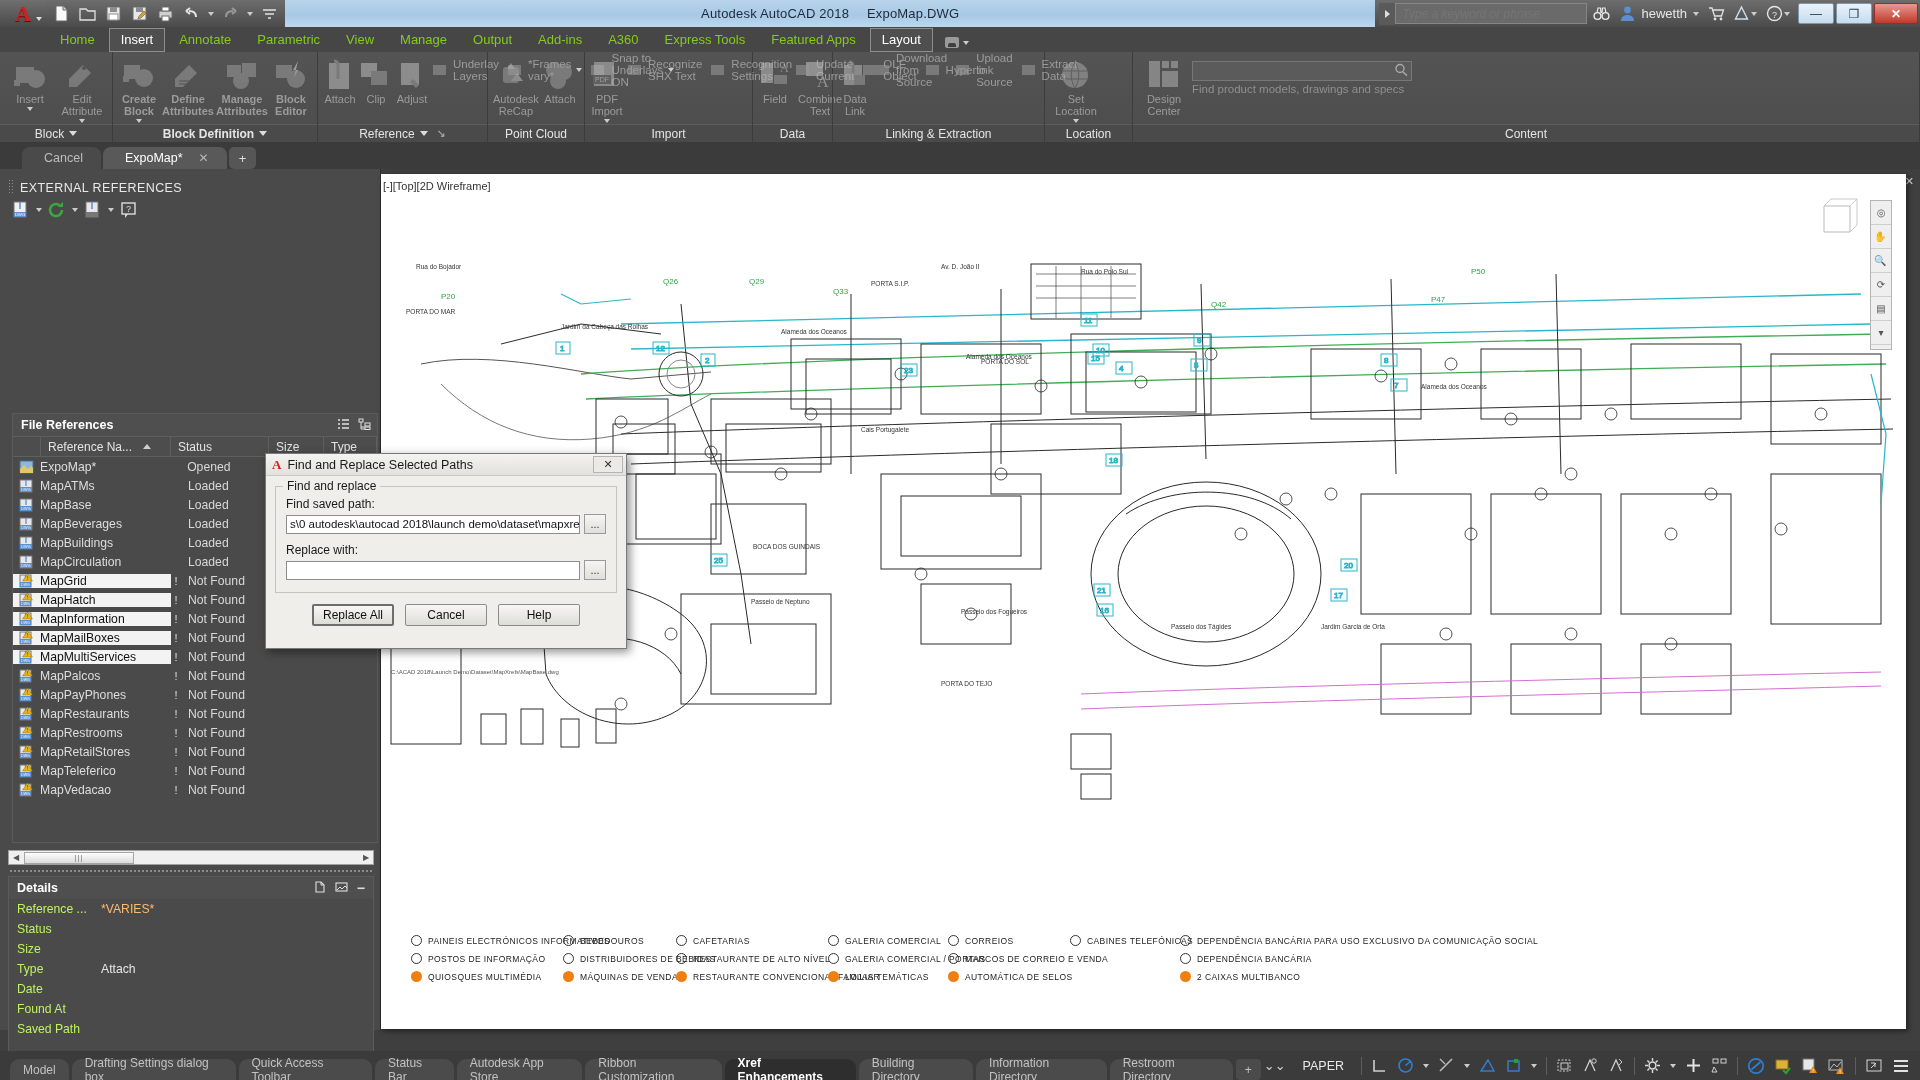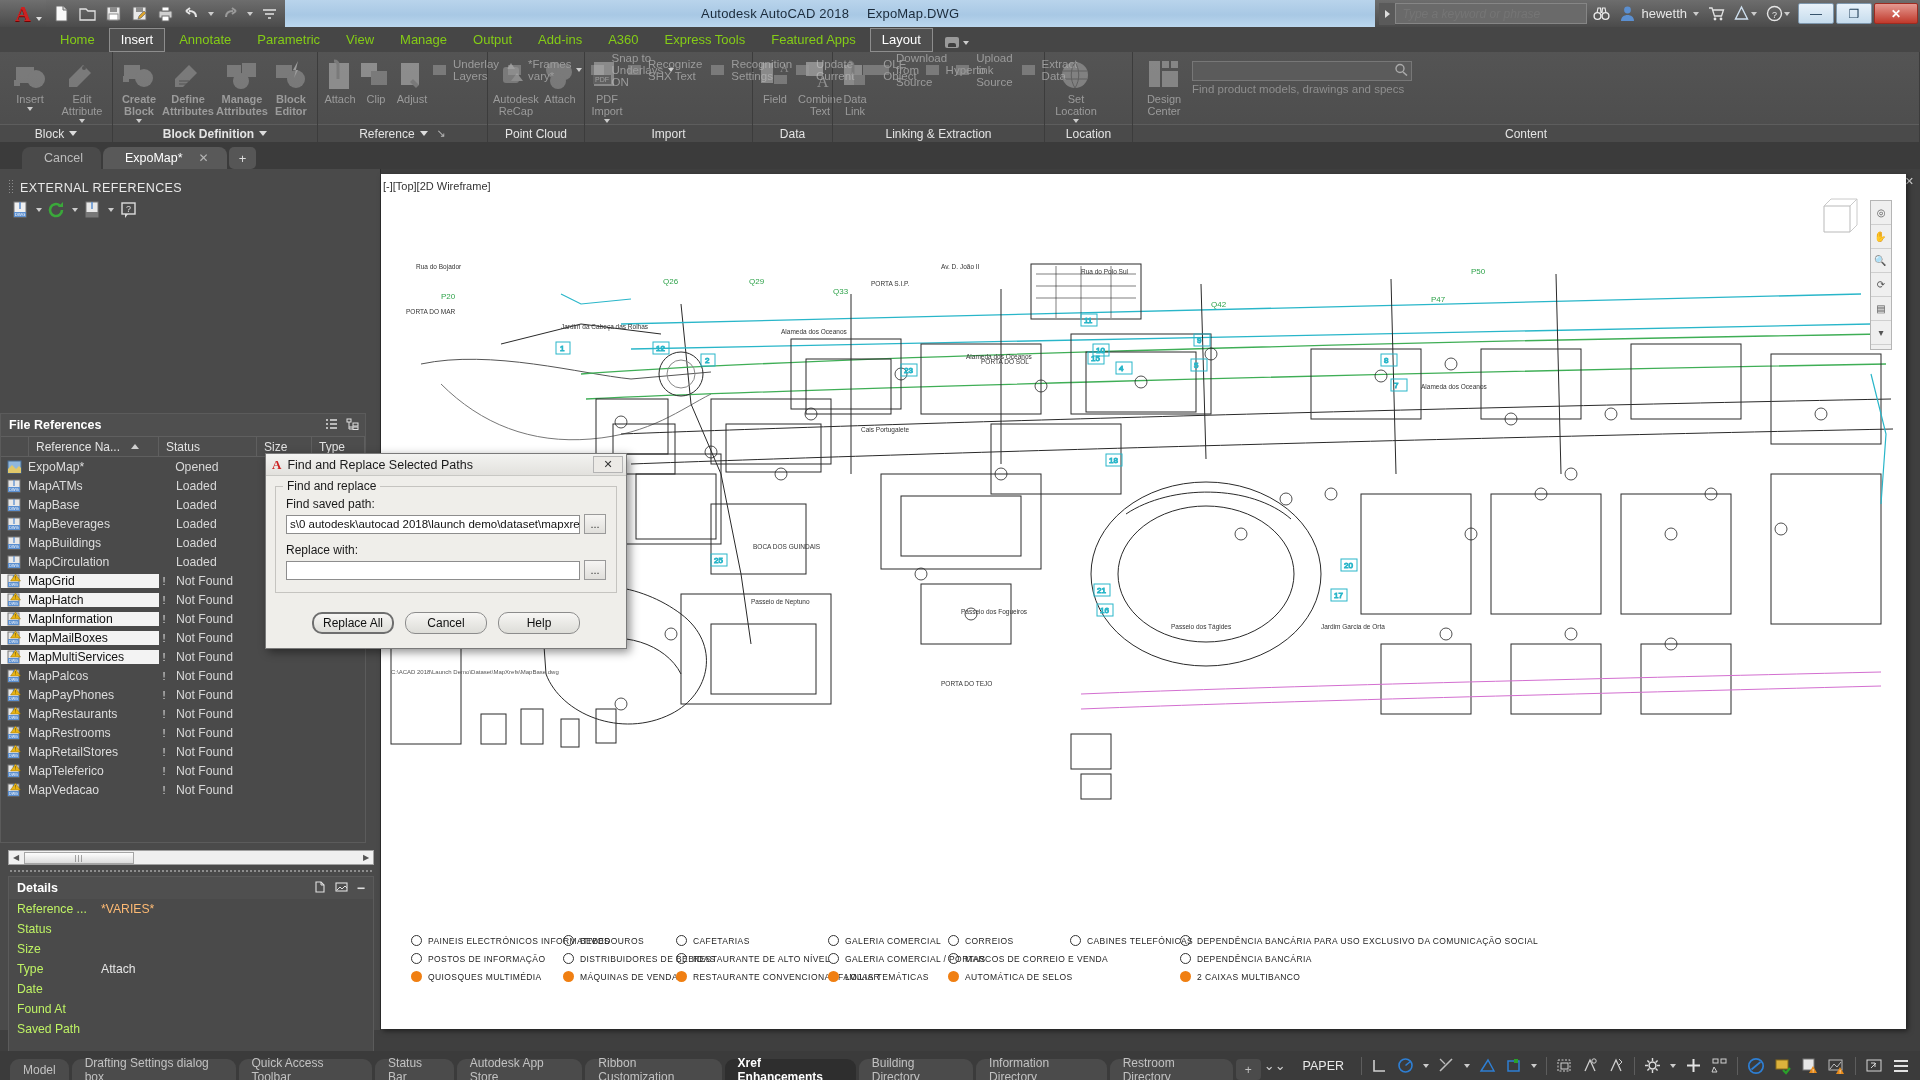--- a/index.html
+++ b/index.html
@@ -78,21 +78,21 @@
   
   .palette { position:absolute; left:0; top:169px; width:381px; height:861px; background:#4a4a4a;
     border-right:1px solid #2f2f2f; }
   .pal-title { height:26px; display:flex; align-items:flex-end; gap:7px; padding-left:8px;
     font-size:12.5px; color:#e9e9e9; letter-spacing:.4px; }
   .grip { width:5px; height:16px;
     background-image:radial-gradient(#8d8d8d 40%, transparent 41%);
     background-size:3px 3px; }
   .pal-toolbar { height:30px; display:flex; align-items:center; gap:4px; padding-left:10px; }
   .tbicon { width:22px;height:20px; position:relative; }
-  .filebox { position:absolute; left:0; top:244px; width:366px; height:430px;
+  .filebox { position:absolute; left:12px; top:244px; width:366px; height:430px;
     background:#4a4a4a; border:1px solid #5b5b5b; }
   .fb-head { height:22px; background:#4f4f4f; display:flex; align-items:center;
     padding:0 6px 0 8px; font-size:12.5px; font-weight:bold; color:#fff; }
   .fb-head .ic { margin-left:auto; display:flex; gap:8px; }
   .colhead { height:21px; display:flex; background:#4d4d4d; border-top:1px solid #5f5f5f;
     border-bottom:1px solid #5f5f5f; font-size:12px; color:#e3e3e3; }
   .colhead div { display:flex;align-items:center; padding-left:7px; border-right:1px solid #5f5f5f; }
   .c0 { width:28px; } .c1 { width:130px; gap:5px;} .c2 { width:98px; } .c3{ width:55px;} .c4{ flex:1;}
   .tri-up { width:0;height:0;border-left:4px solid transparent;border-right:4px solid transparent;border-bottom:5px solid #cfcfcf;}
   .frow { height:19px; display:flex; align-items:center; font-size:12.2px; color:#ddd; }
@@ -156,23 +156,23 @@
     display:flex;align-items:center;justify-content:center; font-size:11px; color:#333;}
   .group { margin:10px 9px 0; border:1px solid #c5c4c0; padding:10px 10px 12px; position:relative; }
   .group > .gl { position:absolute; top:-8px; left:7px; background:#efeeea; padding:0 4px; font-size:12px; color:#1a1a1a;}
   .flabel { font-size:12px; color:#1a1a1a; margin-bottom:3px; }
   .finrow { display:flex; align-items:center; gap:4px; margin-bottom:9px; }
   .ftext { flex:1; height:19px; background:#fff; border:1px solid #8d8d8d; font-size:11.5px;
     color:#111; padding:0 3px; line-height:17px; overflow:hidden; white-space:nowrap; }
   .dots { width:22px; height:20px; border:1px solid #9a9a9a; background:linear-gradient(to bottom,#f6f5f3,#e0dfdb);
     font-size:11px; color:#333; display:flex;align-items:center;justify-content:center; }
   .dlgbtns { display:flex; justify-content:center; gap:11px; margin-top:11px; }
-  .dbtn { width:82px; height:22px; border:1px solid #8c8c8c; border-radius:10px;
+  .dbtn { width:82px; height:22px; border:1px solid #8c8c8c; border-radius:2px;
     background:linear-gradient(to bottom,#f7f6f4,#ddddd8); font-size:12px; color:#111;
-    display:flex;align-items:center;justify-content:center;margin-top:8px; }
+    display:flex;align-items:center;justify-content:center; }
   .dbtn.def { border:2px solid #6e6e6e; }
 
   
   .statusbar { position:absolute; left:0; bottom:0; width:1920px; height:29px; background:#3b3b3b;
     display:flex; align-items:center; }
   .stab { height:21px; padding:0 13px; margin-right:3px; background:#4b4b4b; color:#c2c2c2;
     font-size:12px; display:flex; align-items:center; border-radius:9px 9px 0 0;}
   .stab.active { background:#2e2e2e; color:#fff; font-weight:bold; }
   .stab.plus { padding:0 9px; border-radius:4px; }
   .sb-right { margin-left:auto; display:flex; align-items:center; gap:9px; padding-right:10px; }

